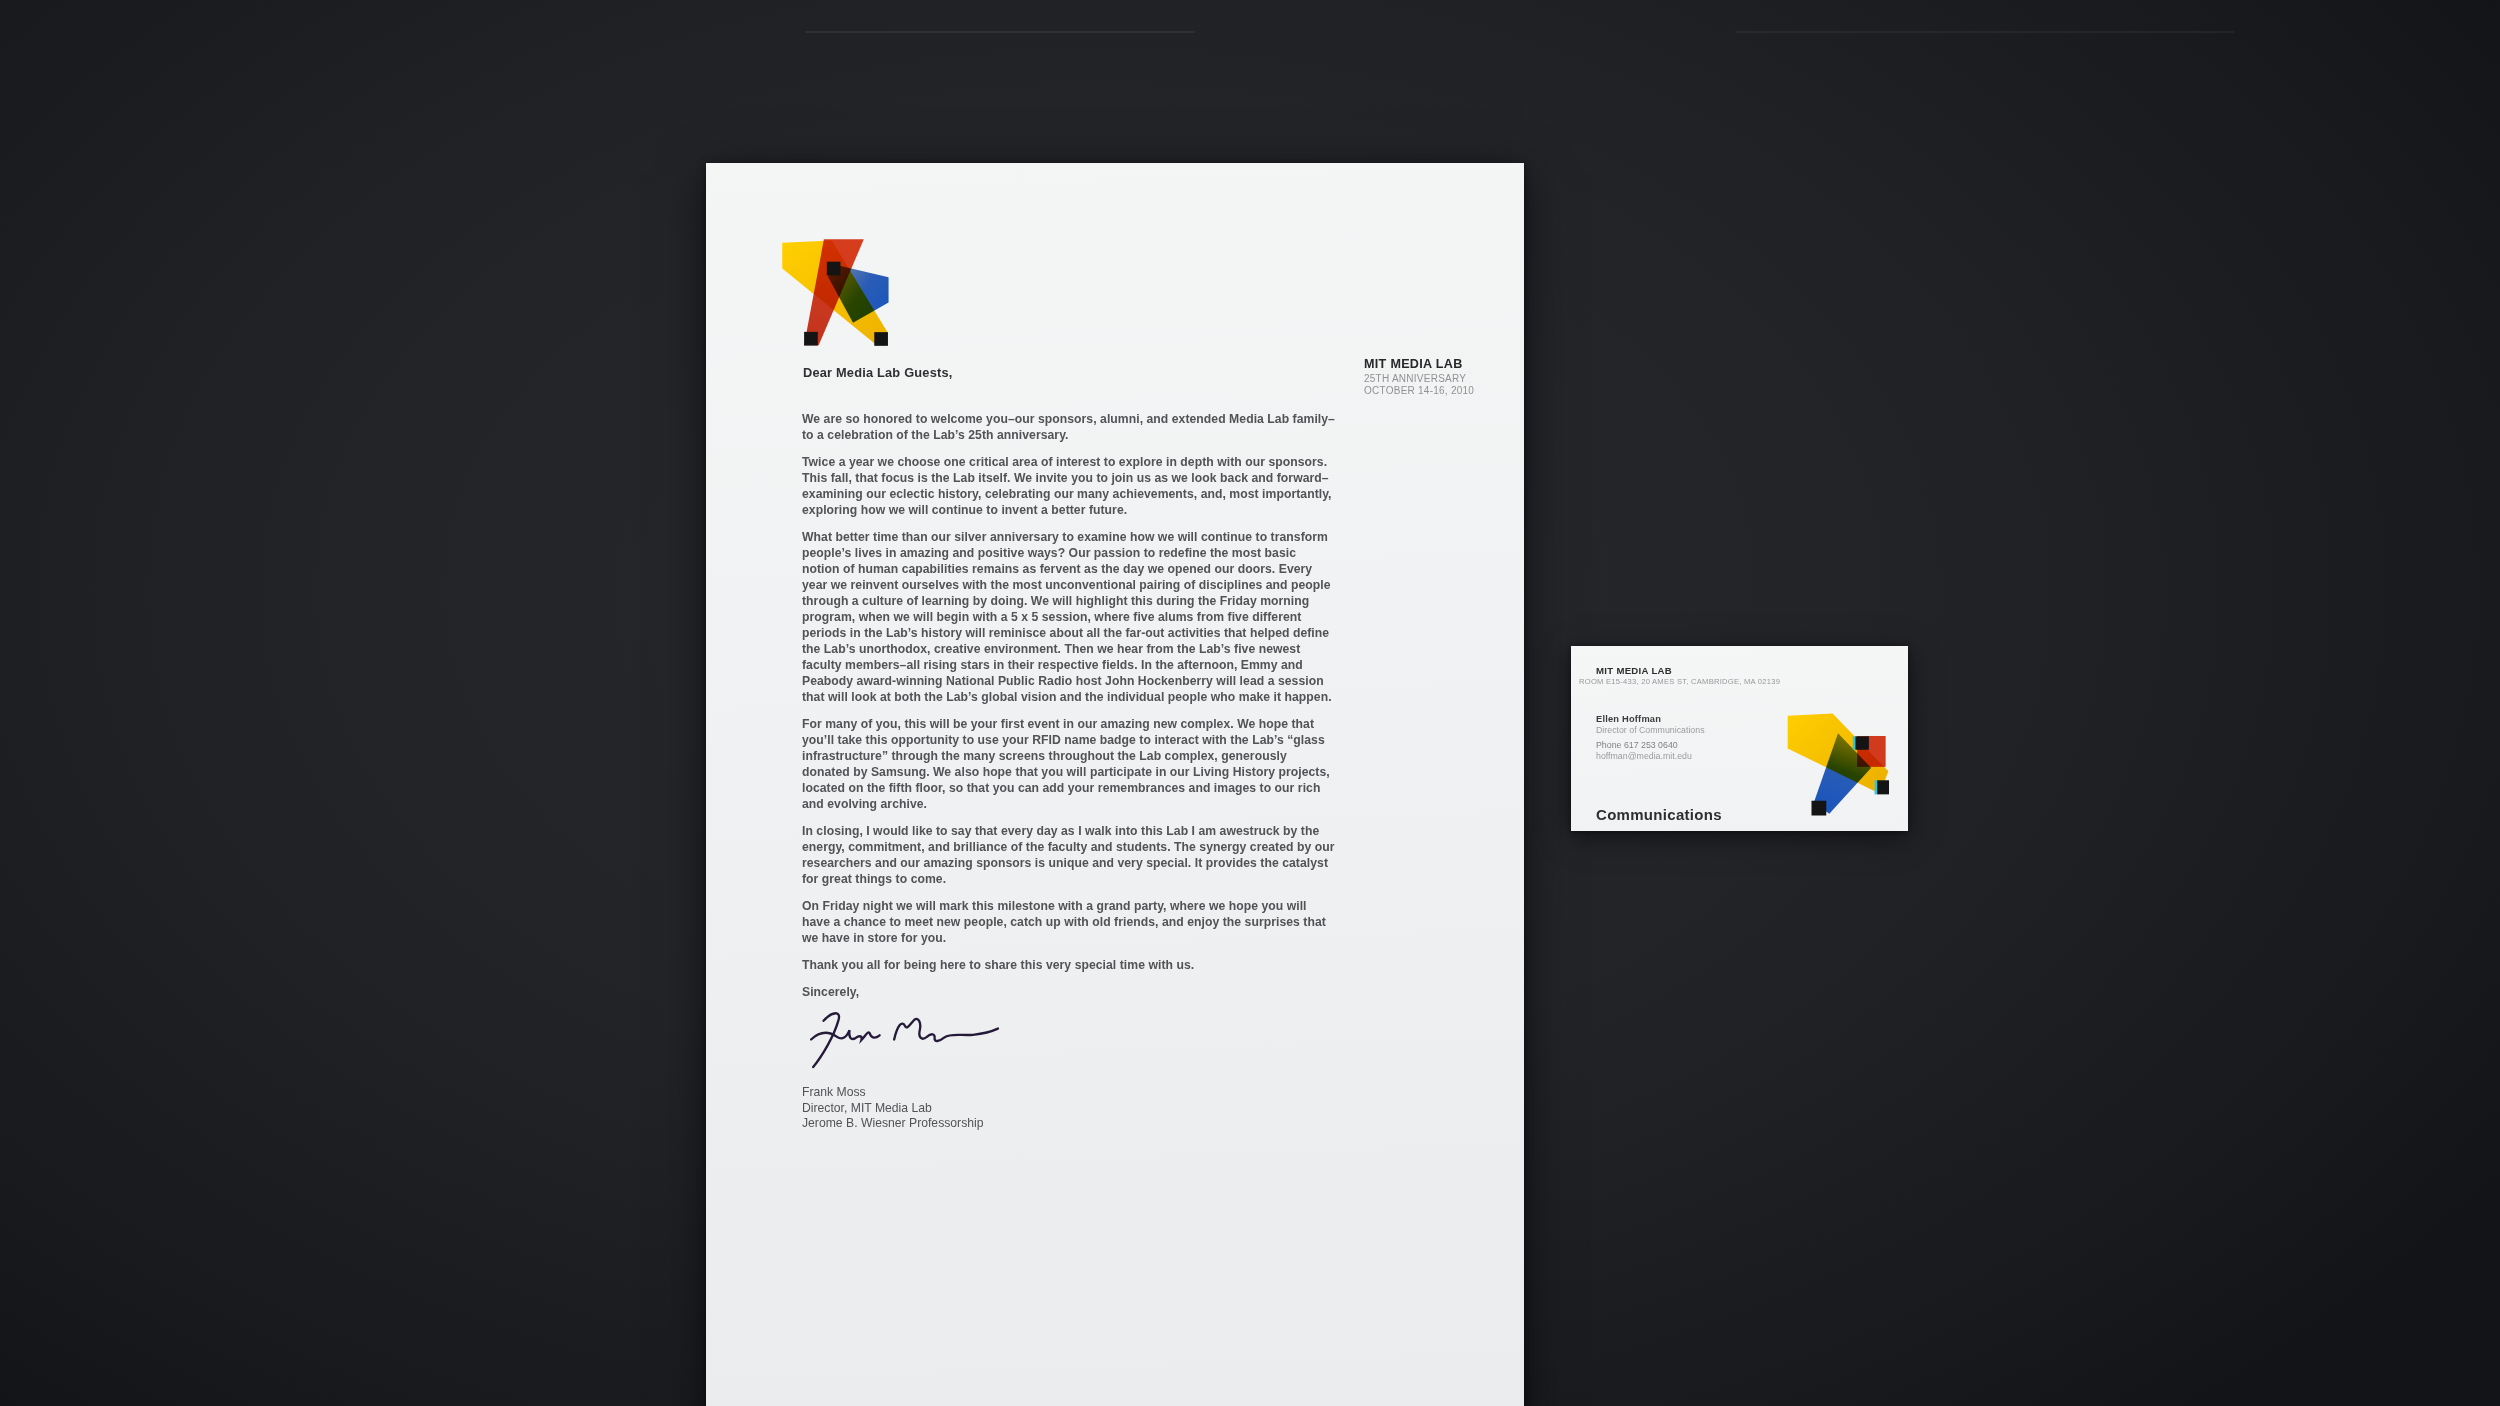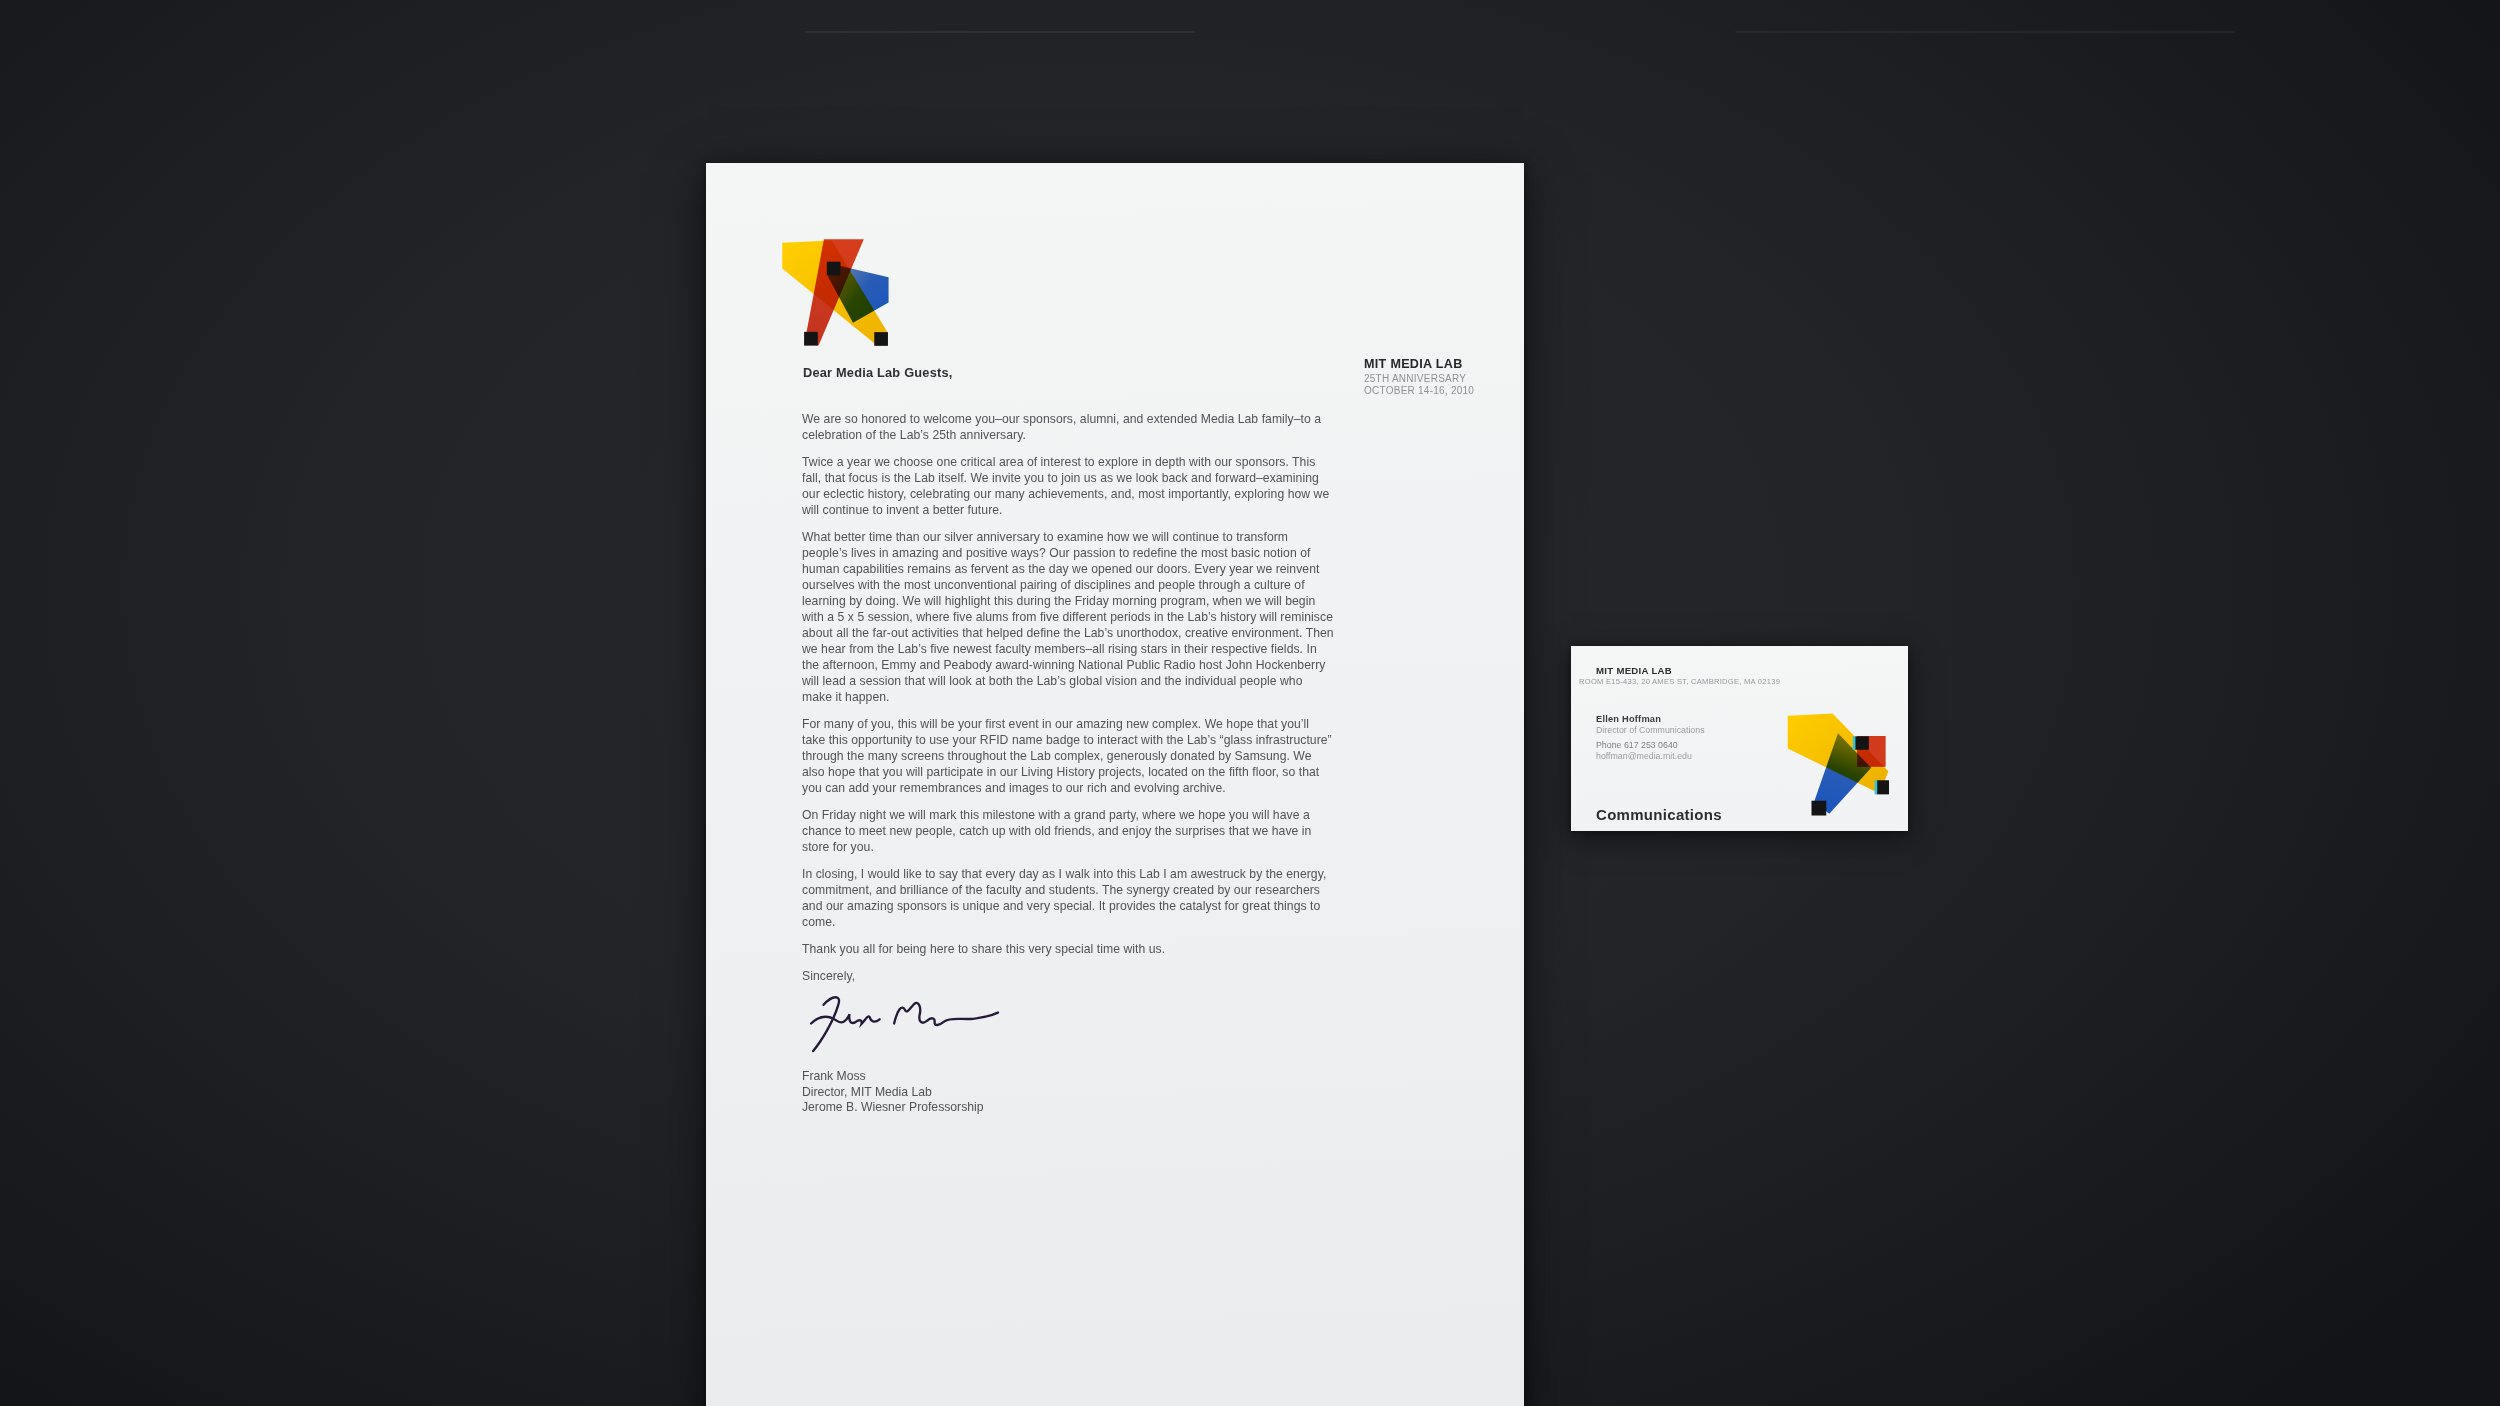--- a/index.html
+++ b/index.html
@@ -46,21 +46,21 @@
   .letter-header { position: absolute; left: 658px; top: 194px; }
   .lh-title {
     font-size: 12.6px; font-weight: bold; color: #27282a;
     letter-spacing: 0.3px; margin-bottom: 2px;
   }
   .lh-sub { font-size: 10px; color: #8f9194; letter-spacing: 0.25px; line-height: 11.5px; }
 
   .body-col { position: absolute; left: 96px; top: 248px; width: 533px; }
   .body-col p {
     font-size: 12.2px; line-height: 16px; color: #515356;
-    letter-spacing: 0.05px; margin-bottom: 11px;
+    letter-spacing: 0.05px; margin-bottom: 11px; font-weight: bold;
   }
   .closing-p { margin-bottom: 7px !important; }
 
   .signature-svg { display: block; margin: 3px 0 12px 6px; }
   .sig-block div { font-size: 12.2px; line-height: 15.6px; color: #515356; }
 
   .card-text { position: absolute; left: 0; top: 0; width: 100%; height: 100%; }
   .c-org {
     position: absolute; left: 25px; top: 19px;
     font-size: 9.6px; font-weight: bold; color: #2d2e30; letter-spacing: 0.3px;
@@ -121,22 +121,22 @@
       <div class="lh-title">MIT MEDIA LAB</div>
       <div class="lh-sub">25TH ANNIVERSARY</div>
       <div class="lh-sub">OCTOBER 14-16, 2010</div>
     </div>
 
     <div class="body-col">
       <p>We are so honored to welcome you–our sponsors, alumni, and extended Media Lab family–to a celebration of the Lab’s 25th anniversary.</p>
       <p>Twice a year we choose one critical area of interest to explore in depth with our sponsors. This fall, that focus is the Lab itself. We invite you to join us as we look back and forward–examining our eclectic history, celebrating our many achievements, and, most importantly, exploring how we will continue to invent a better future.</p>
       <p>What better time than our silver anniversary to examine how we will continue to transform people’s lives in amazing and positive ways? Our passion to redefine the most basic notion of human capabilities remains as fervent as the day we opened our doors. Every year we reinvent ourselves with the most unconventional pairing of disciplines and people through a culture of learning by doing. We will highlight this during the Friday morning program, when we will begin with a 5 x 5 session, where five alums from five different periods in the Lab’s history will reminisce about all the far-out activities that helped define the Lab’s unorthodox, creative environment. Then we hear from the Lab’s five newest faculty members–all rising stars in their respective fields. In the afternoon, Emmy and Peabody award-winning National Public Radio host John Hockenberry will lead a session that will look at both the Lab’s global vision and the individual people who make it happen.</p>
       <p>For many of you, this will be your first event in our amazing new complex. We hope that you’ll take this opportunity to use your RFID name badge to interact with the Lab’s “glass infrastructure” through the many screens throughout the Lab complex, generously donated by Samsung. We also hope that you will participate in our Living History projects, located on the fifth floor, so that you can add your remembrances and images to our rich and evolving archive.</p>
+      <p>In closing, I would like to say that every day as I walk into this Lab I am awestruck by the energy, commitment, and brilliance of the faculty and students. The synergy created by our researchers and our amazing sponsors is unique and very special. It provides the catalyst for great things to come.</p>
       <p>On Friday night we will mark this milestone with a grand party, where we hope you will have a chance to meet new people, catch up with old friends, and enjoy the surprises that we have in store for you.</p>
-      <p>In closing, I would like to say that every day as I walk into this Lab I am awestruck by the energy, commitment, and brilliance of the faculty and students. The synergy created by our researchers and our amazing sponsors is unique and very special. It provides the catalyst for great things to come.</p>
       <p>Thank you all for being here to share this very special time with us.</p>
       <p class="closing-p">Sincerely,</p>
 
       <svg class="signature-svg" width="192" height="66" viewBox="0 0 370 126">
         <g fill="none" stroke="#251a3a" stroke-width="4.5" stroke-linecap="round">
           <path d="M30,26 C46,8 66,5 58,27 C50,55 28,93 10,115"></path>
           <path d="M6,62 C24,45 42,47 56,57 C66,64 74,58 80,44 C78,56 82,65 92,59 C100,53 105,56 103,63 C110,56 116,44 119,50 C121,58 128,62 138,54"></path>
           <path d="M166,62 C172,36 181,24 187,36 C191,44 197,32 205,24 C213,18 219,30 215,46 C213,58 219,65 229,57 C237,50 245,50 244,59 C243,68 253,66 263,58 C275,49 298,55 318,53 C336,51 353,47 366,41"></path>
         </g>
       </svg>

